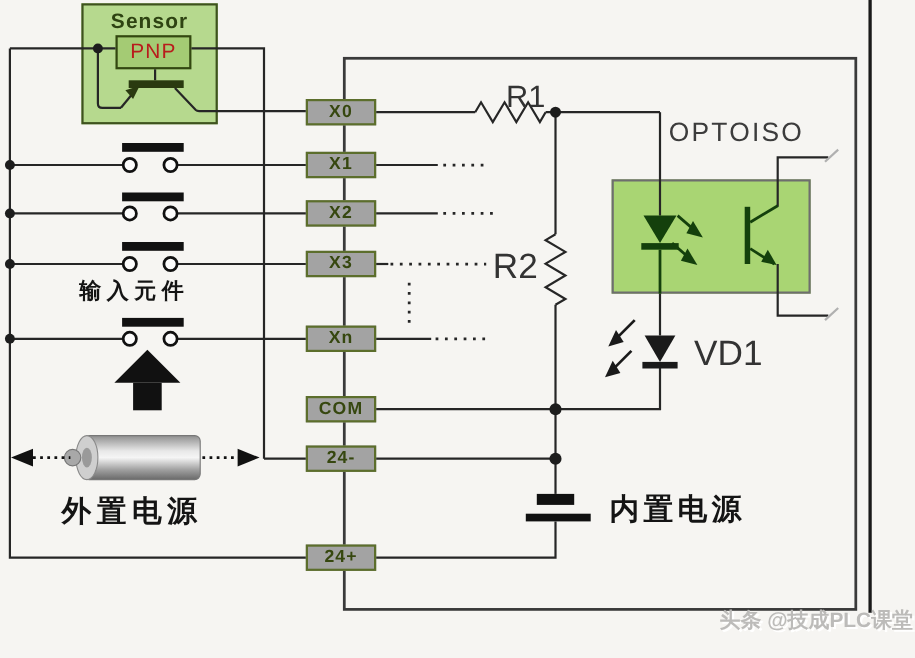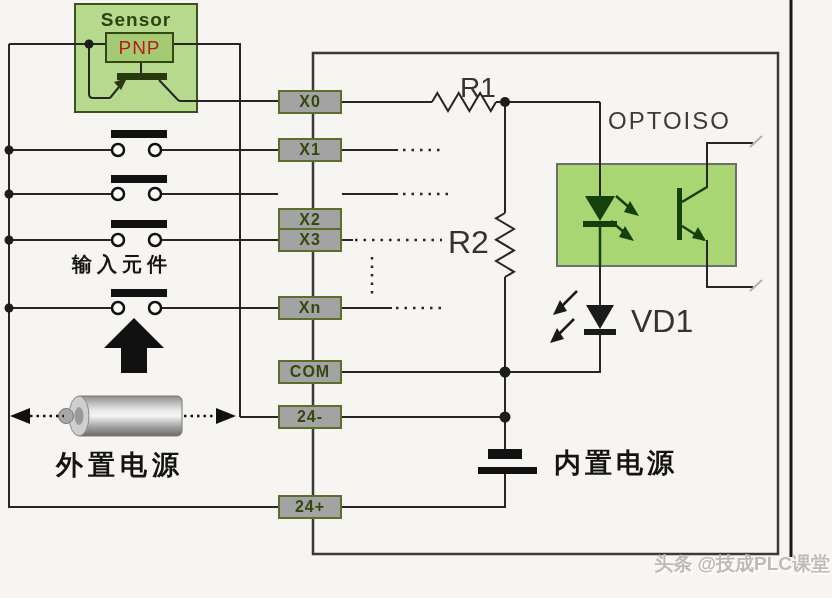--- a/index.html
+++ b/index.html
@@ -28,21 +28,21 @@
   <span style="font-size:19px;font-weight:normal;color:#b91c1c;letter-spacing:1px;">PNP</span>
 </div>
 <div class="box" style="left:556px;top:163px;width:181px;height:104px;background:#a9d573;border:2px solid #6e6e6e;"></div>
 
 <div class="box terminal" style="top:90px;">
     <span>X0</span>
   </div>
 <div class="box terminal" style="top:138px;text-align:right;">
     <span>X1</span>
   </div>
-<div class="box terminal" style="top:182px;margin-top:26px;">
+<div class="box terminal" style="top:182px;">
     <span>X2</span>
   </div>
 <div class="box terminal" style="top:228px;">
     <span>X3</span>
   </div>
 <div class="box terminal" style="top:296px;">
     <span>Xn</span>
   </div>
 <div class="box terminal" style="top:360px;">
     <span>COM</span>

